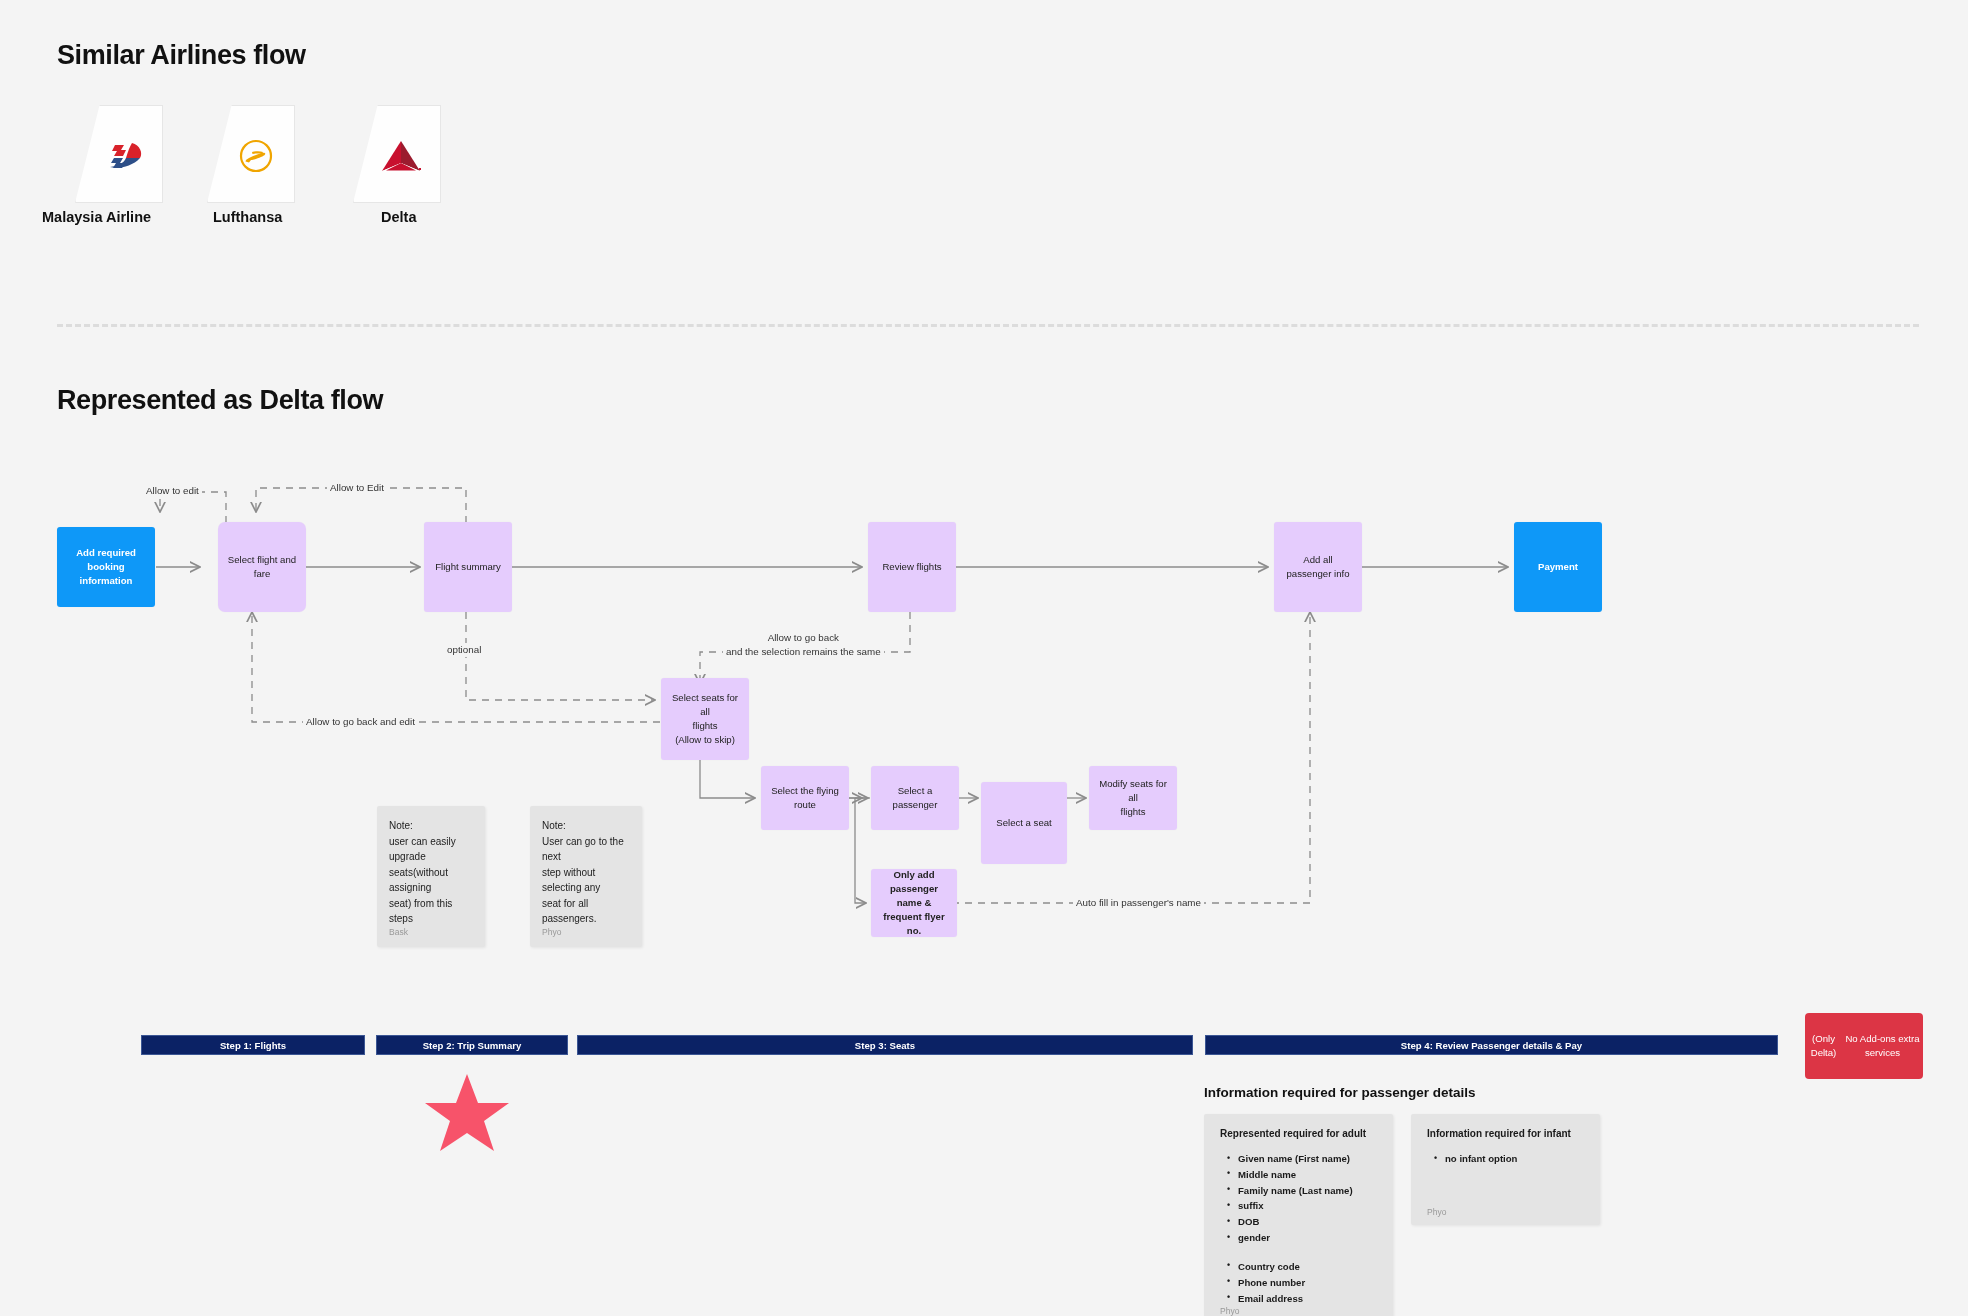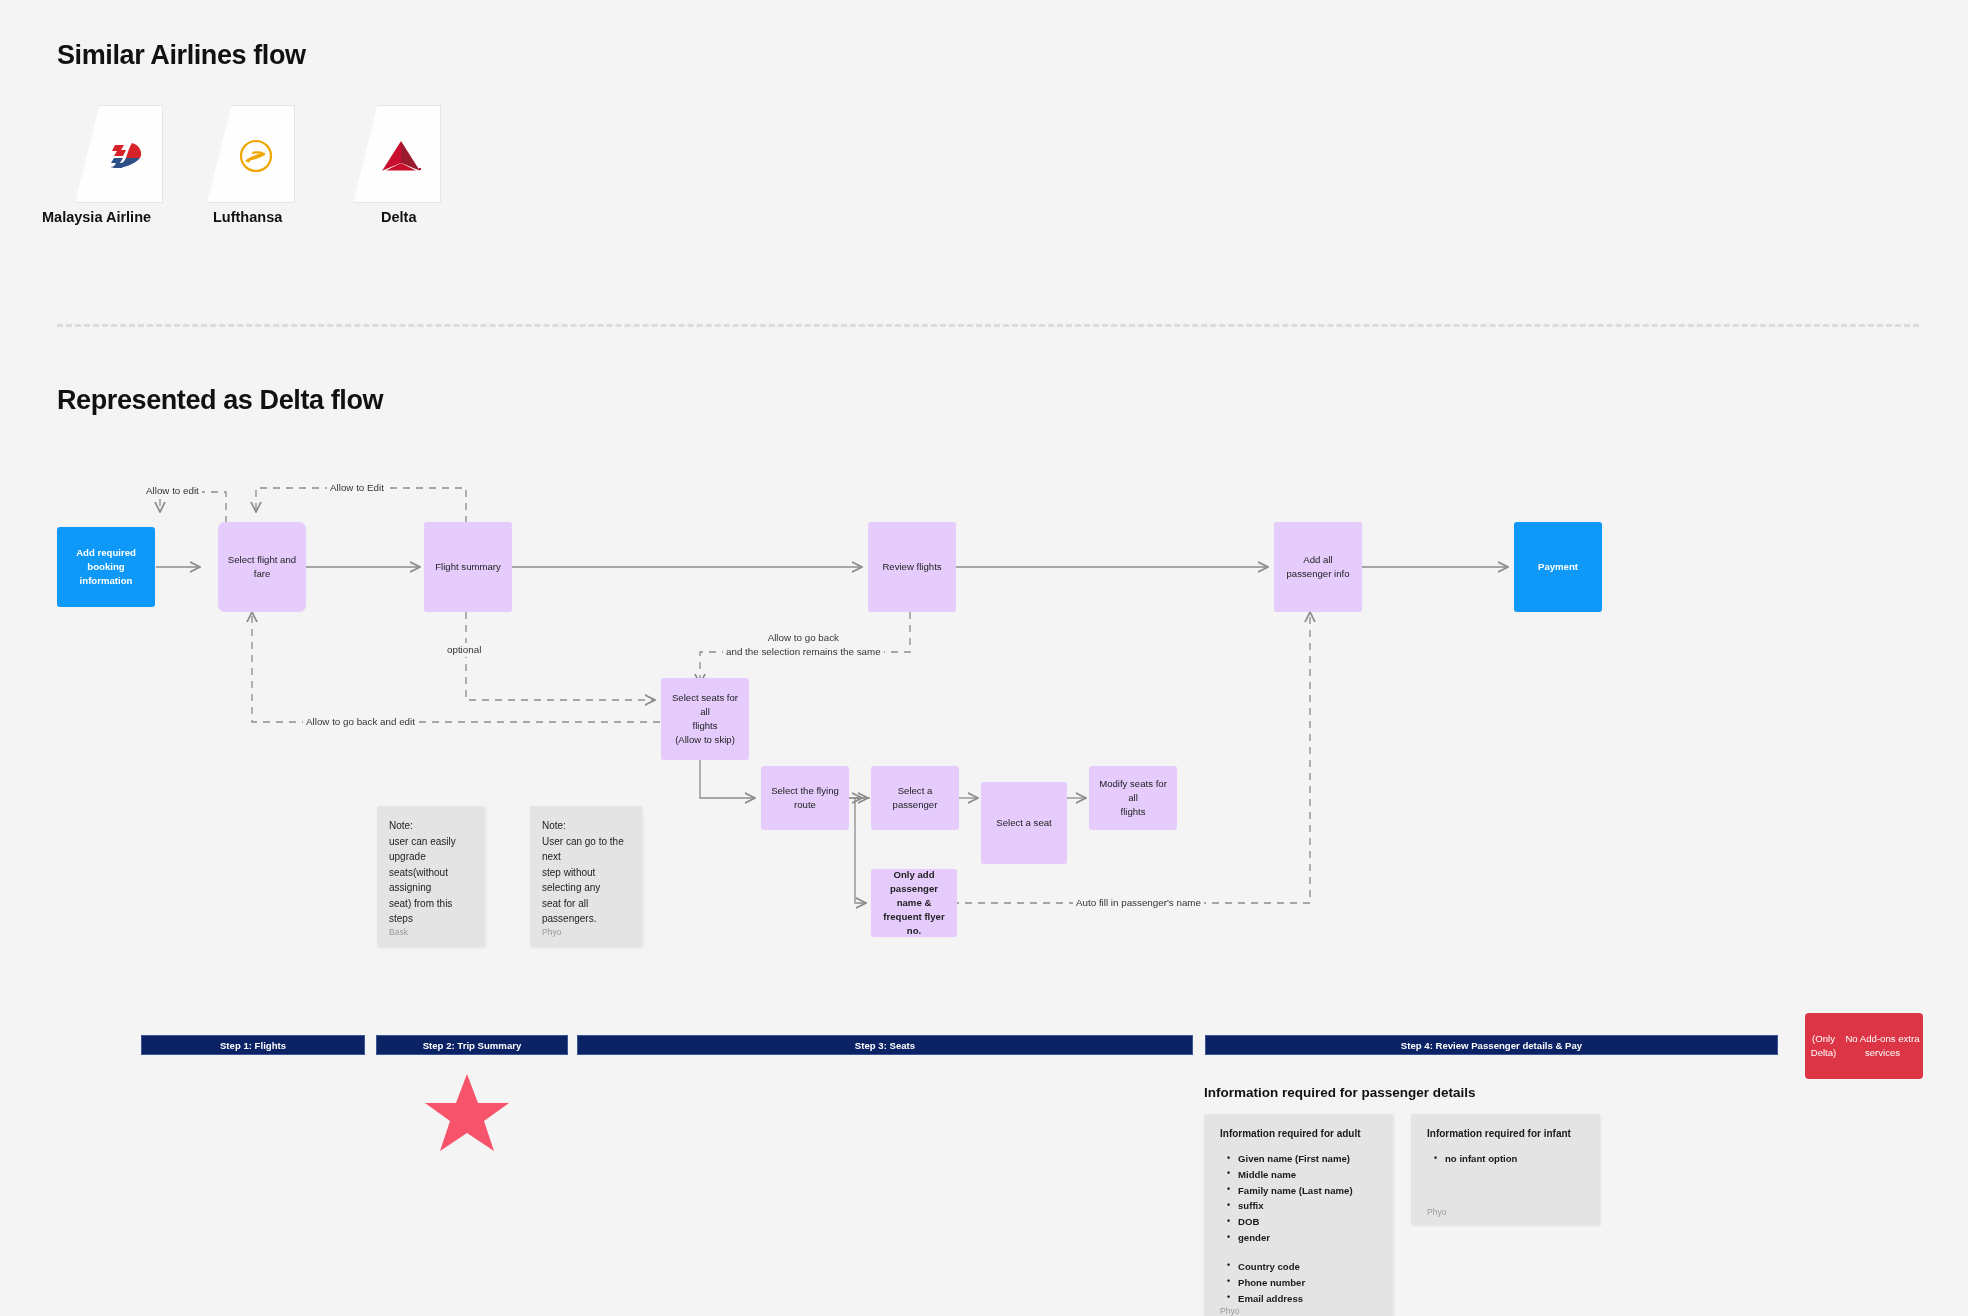--- a/index.html
+++ b/index.html
@@ -358,21 +358,21 @@
   </div>
 
   <div class="red-callout" style="left:1805px; top:1013px; width:118px; height:66px;">
     <span>(Only Delta)</span>
     <span>No Add-ons extra services</span>
   </div>
 
   <div class="info-heading" style="left:1204px; top:1085px;">Information required for passenger details</div>
 
   <div class="info-card" style="left: 1204px; top: 1114px; width: 189px; height: 210px;">
-    <div class="card-title">Information required for adult</div>
+    <div class="card-title">Represented required for adult</div>
     <ul>
       <li>Given name (First name)</li>
       <li>Middle name</li>
       <li>Family name (Last name)</li>
       <li>suffix</li>
       <li>DOB</li>
       <li>gender</li>
     </ul>
     <ul>
       <li>Country code</li>

